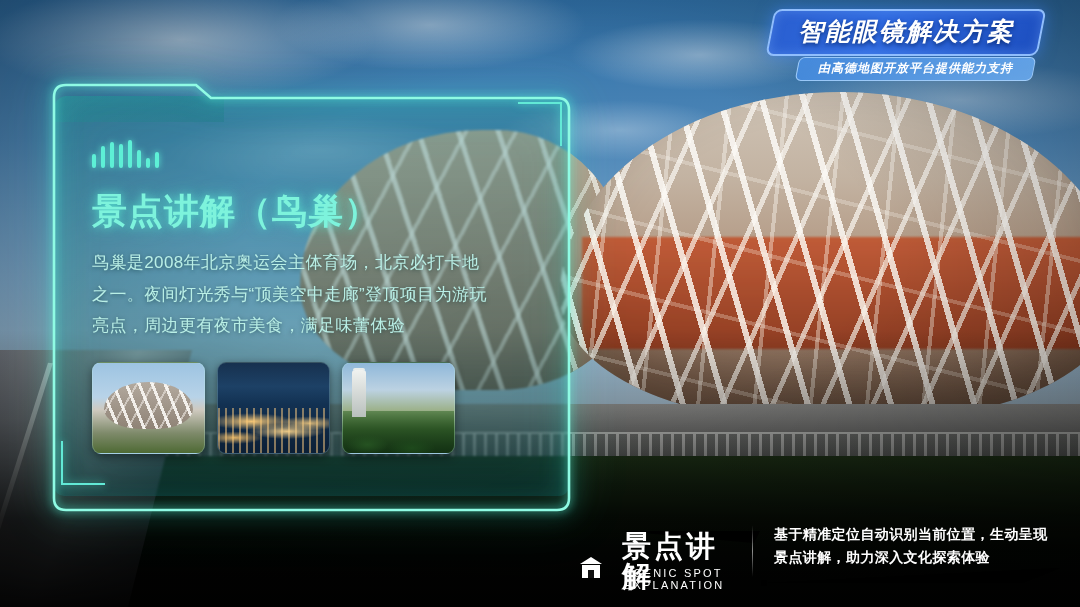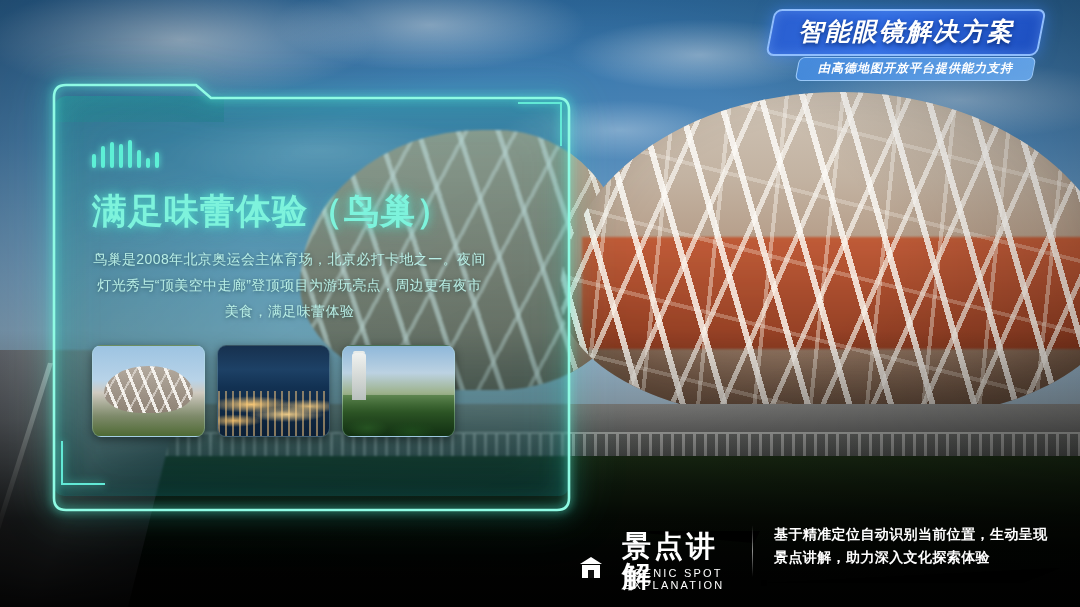--- a/index.html
+++ b/index.html
@@ -169,24 +169,23 @@
   .eyebrow {
     font-size:16px; color:rgba(178,226,224,.78); letter-spacing:1px;
     margin-bottom:12px; line-height:1.2;
   }
   .title {
     font-size:35px; font-weight:bold; color:#7df3dc; letter-spacing:1px;
     line-height:1.18; margin-bottom:16px;
     text-shadow:0 0 8px rgba(90,240,215,.75), 0 0 20px rgba(60,220,200,.45);
   }
   .desc {
-    font-size:14px; line-height:1.85; color:#b9efe6; letter-spacing:.4px;
+    font-size:17px; line-height:1.85; color:#b9efe6; letter-spacing:.4px;
     max-width:395px;
     text-shadow:0 1px 4px rgba(0,40,40,.55);
-    text-align:center;
   }
 
   .thumbs { display:flex; gap:12px; margin-top:20px; }
   .thumb {
     width:113px; height:92px; border-radius:9px; overflow:hidden;
     position:relative;
     box-shadow:0 3px 10px rgba(0,0,0,.45);
     border:1px solid rgba(190,245,235,.25);
   }
   .thumb-a {
@@ -309,21 +308,21 @@
         <i style="height:14px"></i>
           <i style="height:22px"></i>
           <i style="height:26px"></i>
         <i style="height:24px"></i>
           <i style="height:28px"></i>
           <i style="height:18px"></i>
         <i style="height:10px"></i>
           <i style="height:16px"></i>
       </div>
 
-      <div class="title">满足味蕾体验（鸟巢）</div>
+      <div class="title">景点讲解（鸟巢）</div>
       <div class="desc">鸟巢是2008年北京奥运会主体育场，北京必打卡地之一。夜间灯光秀与“顶美空中走廊”登顶项目为游玩亮点，周边更有夜市美食，满足味蕾体验</div>
 
       <div class="thumbs">
         <div class="thumb thumb-a"></div>
         <div class="thumb thumb-b"></div>
         <div class="thumb thumb-c"></div>
       </div>
 
     </div>
   </div>

